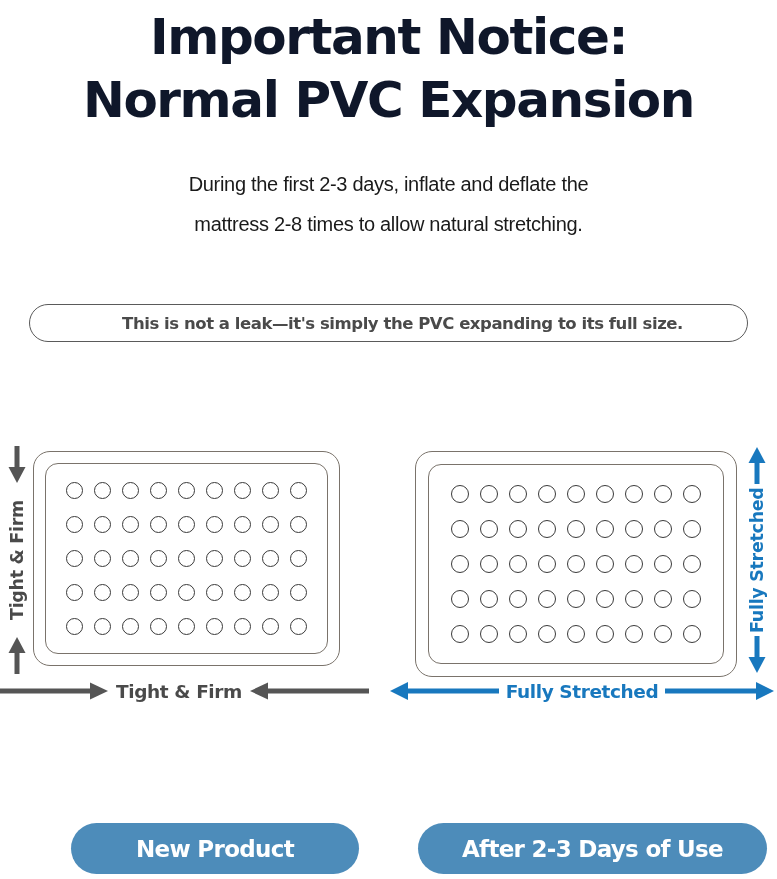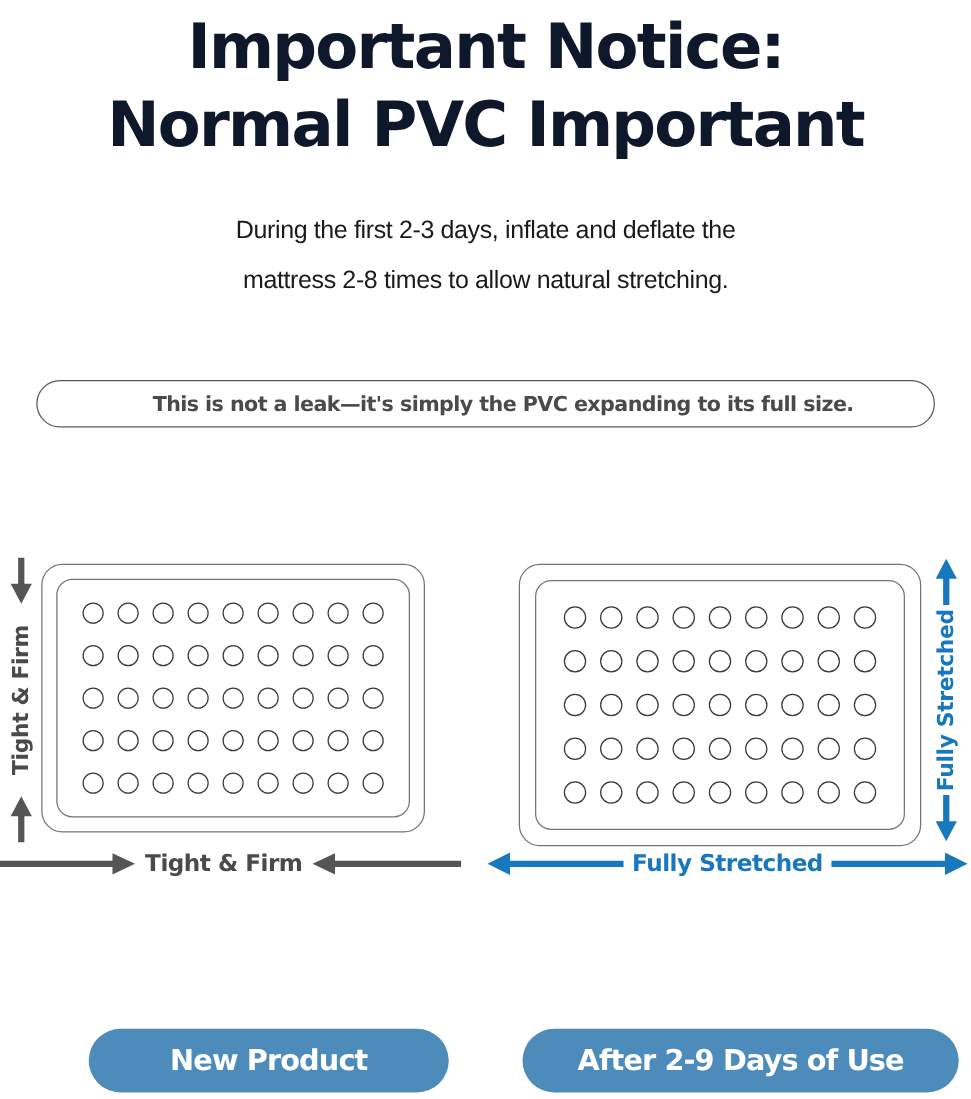--- a/index.html
+++ b/index.html
@@ -218,21 +218,21 @@
   }
   .pill-btn.one { left: 71px;  width: 236px; }
   .pill-btn.two { left: 418px; width: 297px; }
 </style>
 </head>
 <body>
 
 <div class="header">
   <h1 class="title">
     <span class="line">Important Notice:</span>
-    <span class="line">Normal PVC Important</span>
+    <span class="line">Normal PVC Expansion</span>
   </h1>
   <p class="subtitle">
     <span class="line">During the first 2-3 days, inflate and deflate the</span>
     <span class="line">mattress 2-8 times to allow natural stretching.</span>
   </p>
 </div>
 
 <div class="callout">
   <span class="callout-text">This is not a leak—it's simply the PVC expanding to its full size.</span>
 </div>
@@ -409,14 +409,14 @@
           <path d="M0 11 L94 11" stroke="#1878be" stroke-width="5" fill="none"></path>
           <path d="M109 11 L91 2 L91 20 Z" fill="#1878be"></path>
         </svg>
       </span>
     </div>
   </div>
 </div>
 
 <div class="buttons">
   <div class="pill-btn one">New Product</div>
-  <div class="pill-btn two">After 2-9 Days of Use</div>
+  <div class="pill-btn two">After 2-3 Days of Use</div>
 </div>
 
 </body></html>

